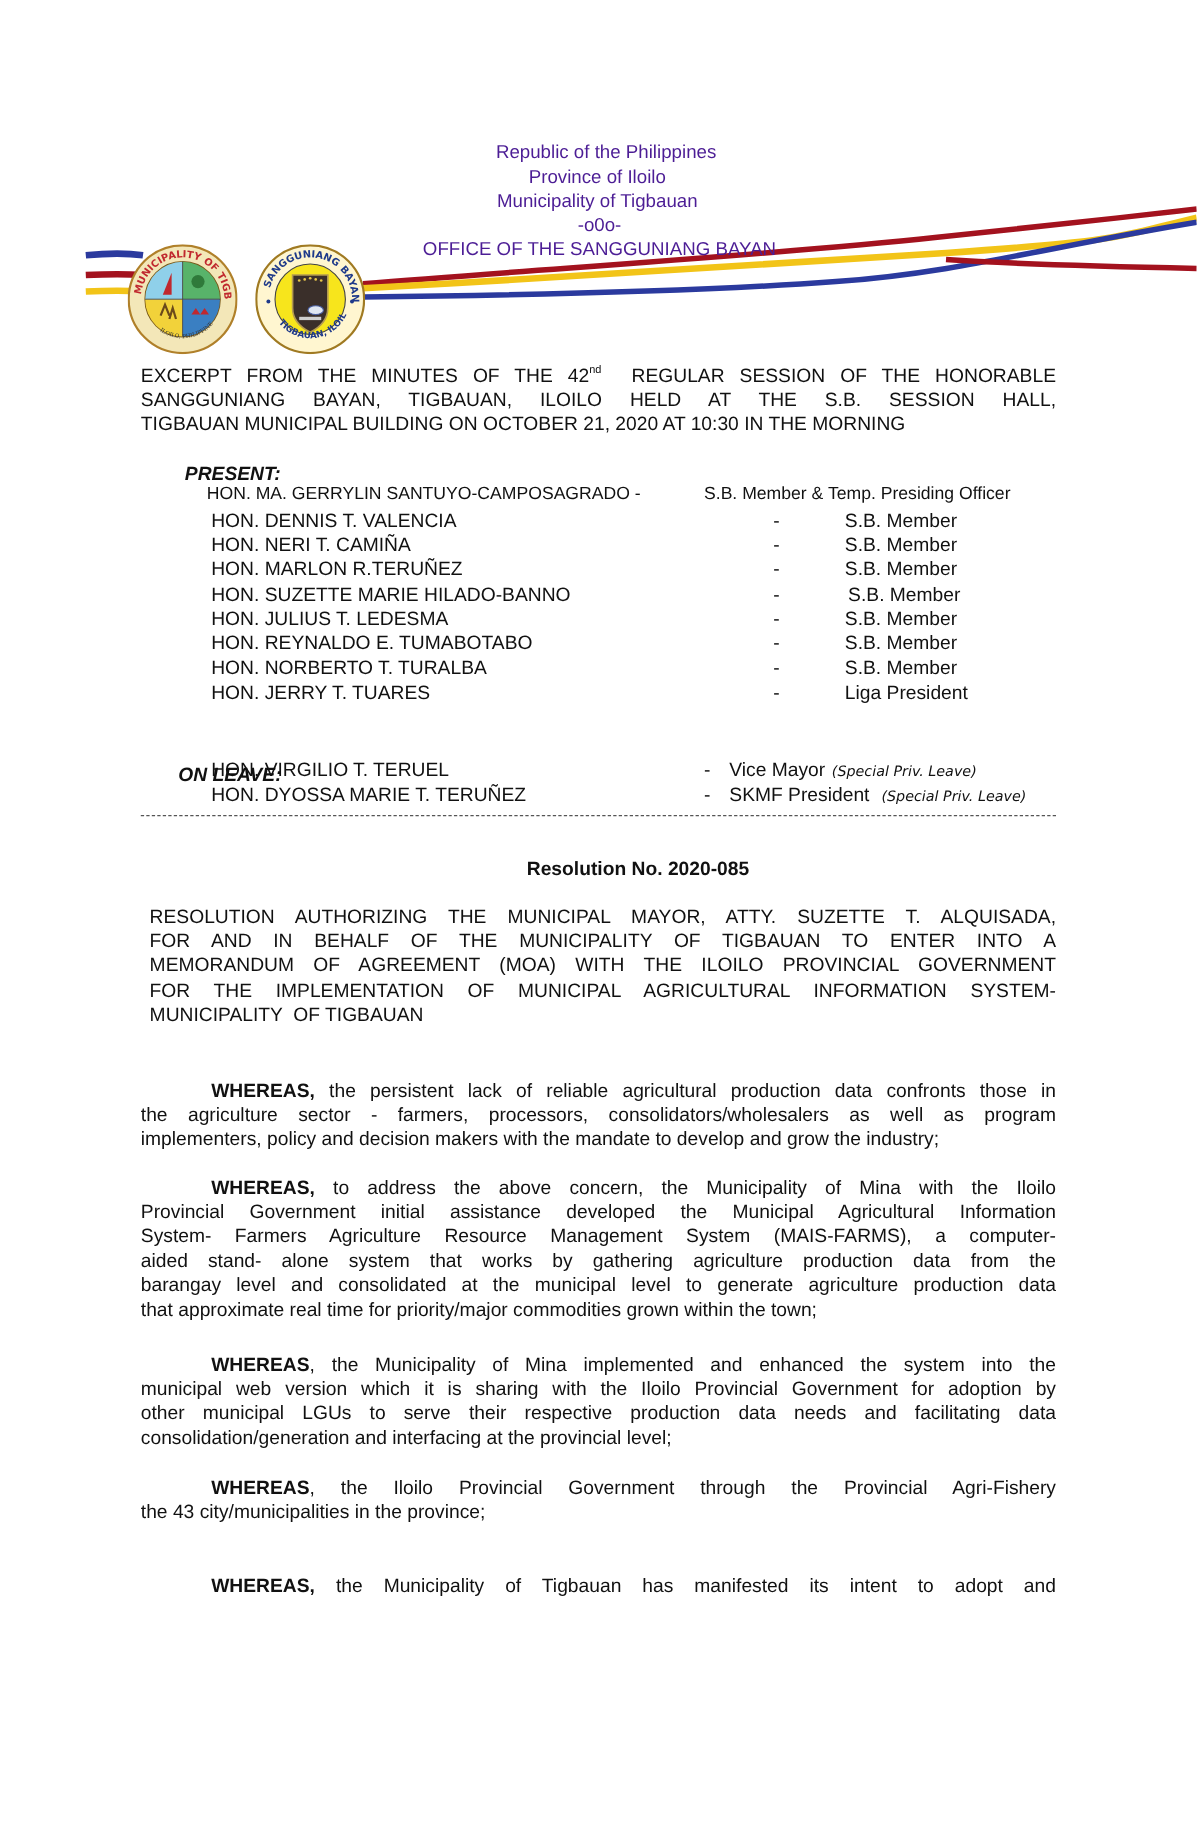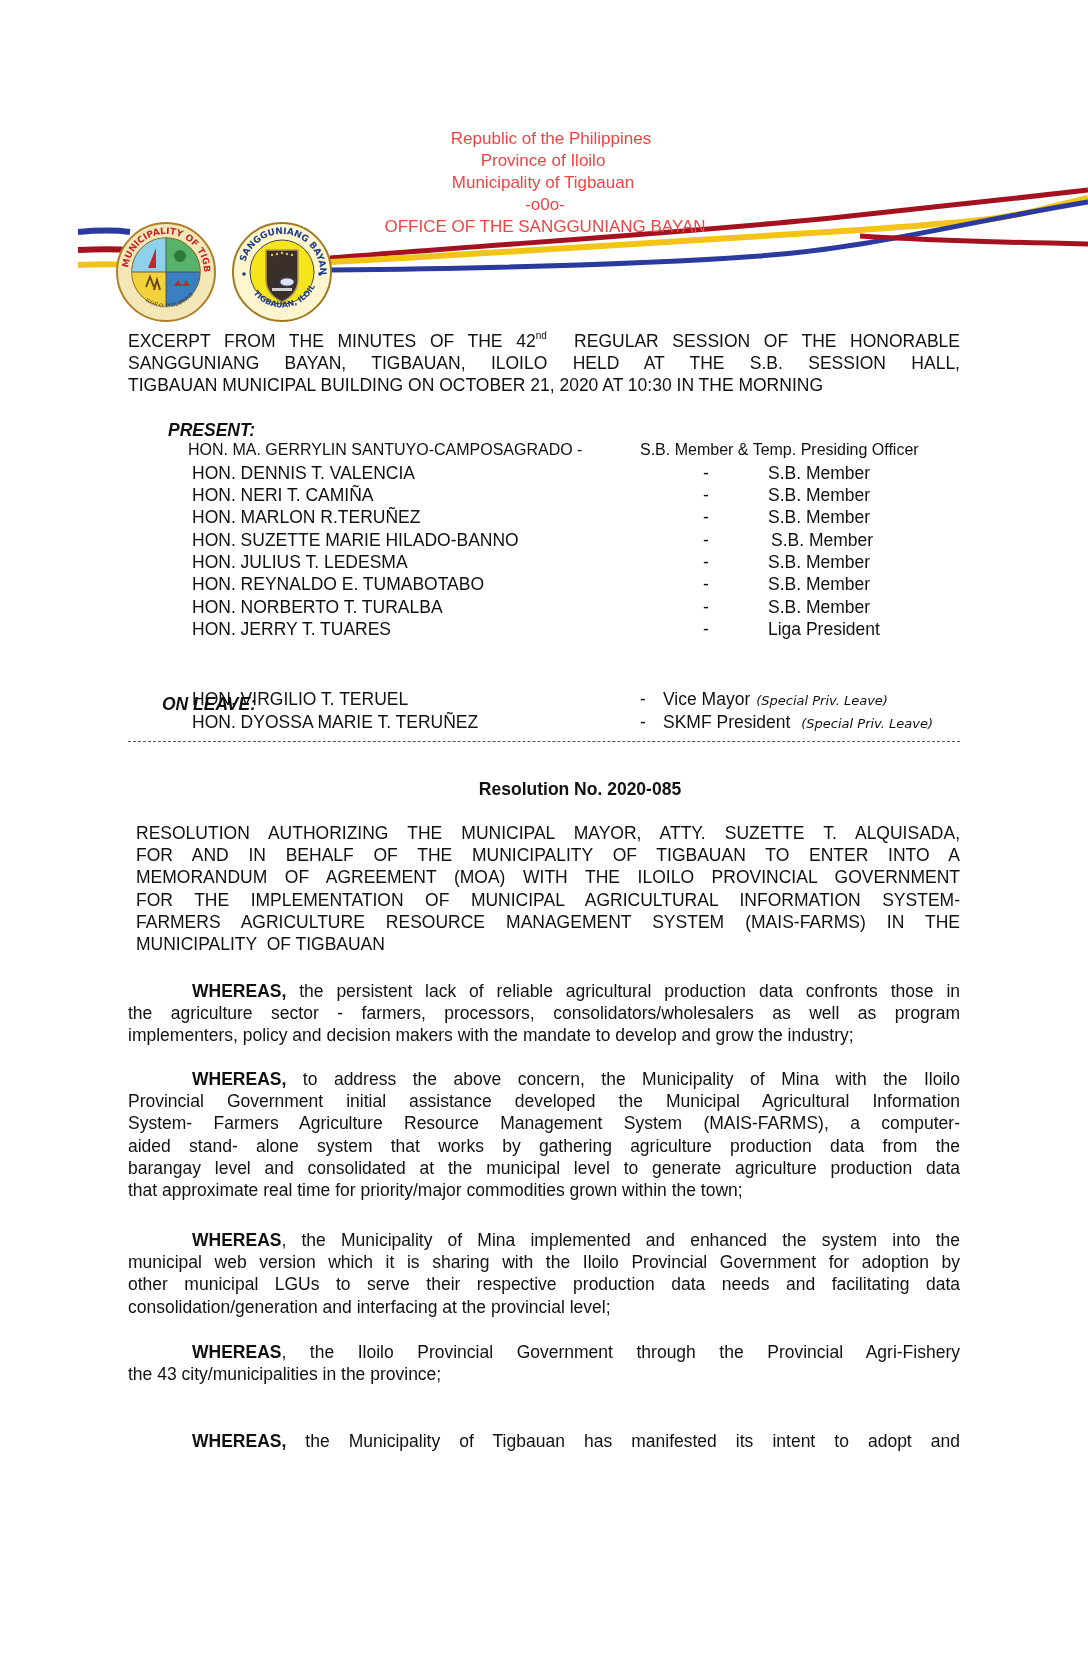--- a/index.html
+++ b/index.html
@@ -1,20 +1,20 @@
 <!DOCTYPE html>
 <html><head>
   <meta charset="utf-8">
   <style>
     html, body { margin: 0; padding: 0; background: #ffffff; }
     body { width: 1088px; height: 1664px; position: relative; overflow: hidden; font-family: "Liberation Sans", sans-serif; color: #111; }
     .page { position: absolute; left: 0; top: 0; width: 1088px; height: 1664px; }
 
     
-    .lh { position: absolute; left: 340px; width: 410px; text-align: center; font-size: 17px; line-height: 22px; color: #ef4444; }
+    .lh { position: absolute; left: 340px; width: 410px; text-align: center; font-size: 17px; line-height: 22px; color: #4c1d95; }
     .lh.l1 { top: 128px; left: 346px; }
     .lh.l2 { top: 150px; left: 338px; }
     .lh.l3 { top: 172px; left: 338px; }
     .lh.l4 { top: 194px; left: 340px; }
     .lh.l5 { top: 216px; left: 305px; width: 480px; font-size: 17px; }
 
     .ribbons { position: absolute; left: 0; top: 180px; width: 1088px; height: 130px; }
 
     .logo { position: absolute; top: 222px; width: 100px; height: 100px; }
     .logo1 { left: 116px; }
@@ -185,21 +185,20 @@
 
   <div class="divider"></div>
 
   <div class="res-no">Resolution No. 2020-085</div>
 
   <div class="res-title">
     <span class="ln">RESOLUTION AUTHORIZING THE MUNICIPAL MAYOR, ATTY. SUZETTE T. ALQUISADA,</span>
     <span class="ln">FOR AND IN BEHALF OF THE MUNICIPALITY OF TIGBAUAN TO ENTER INTO A</span>
     <span class="ln">MEMORANDUM OF AGREEMENT (MOA) WITH THE ILOILO PROVINCIAL GOVERNMENT</span>
     <span class="ln">FOR THE IMPLEMENTATION OF MUNICIPAL AGRICULTURAL INFORMATION SYSTEM-</span>
-    <span class="ln">FARMERS AGRICULTURE RESOURCE MANAGEMENT SYSTEM (MAIS-FARMS) IN THE</span>
     <span class="ln last" style="white-space:pre">MUNICIPALITY  OF TIGBAUAN</span>
   </div>
 
   <div class="para" style="top:980px;">
     <span class="ln indent"><b>WHEREAS,</b><span> the persistent lack of reliable agricultural production data confronts those in</span></span>
     <span class="ln">the agriculture sector - farmers, processors, consolidators/wholesalers as well as program</span>
     <span class="ln last">implementers, policy and decision makers with the mandate to develop and grow the industry;</span>
   </div>
 
   <div class="para" style="top:1068px;">

